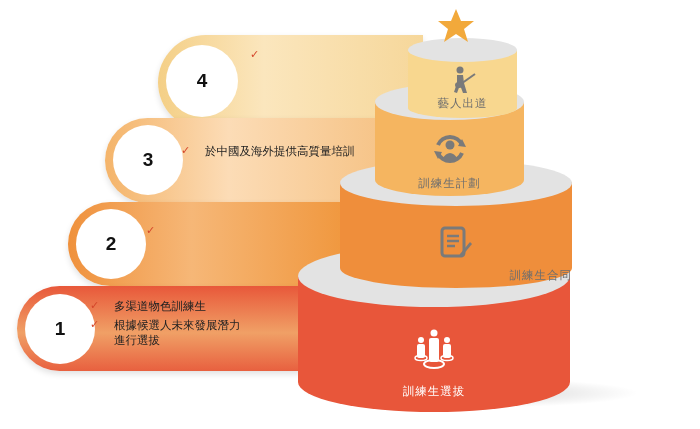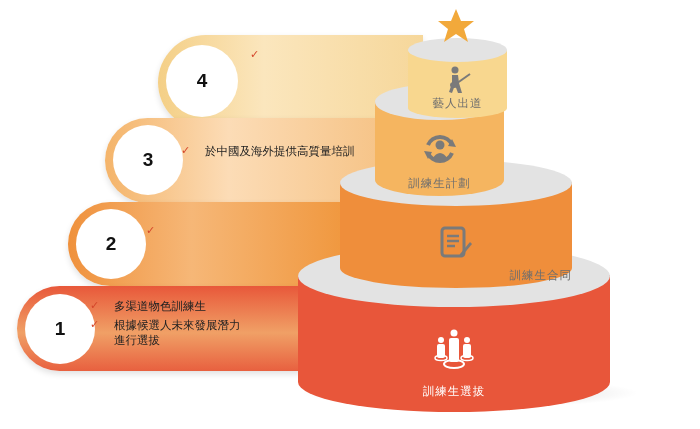--- a/index.html
+++ b/index.html
@@ -44,21 +44,21 @@
 </div>
 
 <div class="band" style="left:17px;top:286px;width:285px;height:85px;background:linear-gradient(180deg,#e8583a 0%,#f0a066 55%,#e8603f 100%);">
   <div class="num" style="left:8px;top:8px;width:70px;height:70px;">1</div>
   <div class="items" style="left:73px;top:13px;width:160px;">
     <div class="item"><span class="check">✓</span><span>多渠道物色訓練生</span></div>
     <div class="item"><span class="check">✓</span><span>根據候選人未來發展潛力進行選拔</span></div>
   </div>
 </div>
 
-<div class="tier" style="left:298px;top:245px;width:312px;height:167px;">
+<div class="tier" style="left:298px;top:245px;width:272px;height:167px;">
   <div class="bottom" style="top:107px;height:60px;background:#e8563a;"></div>
   <div class="body" style="top:30px;height:107px;background:#e8563a;"></div>
   <div class="top" style="top:0;height:62px;"></div>
   <div class="icon" style="top:83px;width:44px;height:44px;">
     <svg width="44" height="44" viewBox="0 0 44 44">
       <ellipse cx="22" cy="36" rx="10" ry="4" fill="none" stroke="#fff" stroke-width="2"></ellipse>
       <ellipse cx="9" cy="30" rx="6" ry="2.5" fill="none" stroke="#fff" stroke-width="1.5"></ellipse>
       <ellipse cx="35" cy="30" rx="6" ry="2.5" fill="none" stroke="#fff" stroke-width="1.5"></ellipse>
       <circle cx="22" cy="5" r="3.5" fill="#fff"></circle>
       <rect x="17" y="10" width="10" height="24" rx="2" fill="#fff"></rect>
@@ -80,38 +80,38 @@
       <rect x="3" y="2" width="22" height="28" rx="3" fill="none" stroke="#7a7a7a" stroke-width="3"></rect>
       <line x1="8" y1="10" x2="20" y2="10" stroke="#7a7a7a" stroke-width="2.5"></line>
       <line x1="8" y1="15" x2="20" y2="15" stroke="#7a7a7a" stroke-width="2.5"></line>
       <line x1="8" y1="20" x2="16" y2="20" stroke="#7a7a7a" stroke-width="2.5"></line>
       <path d="M21 28 L31 16 L33 18 L23 30 L20 31 Z" fill="#7a7a7a"></path>
     </svg>
   </div>
   <div class="label" style="top:108px;text-align:right;">訓練生合同</div>
 </div>
 
-<div class="tier" style="left:375px;top:84px;width:129px;height:112px;">
+<div class="tier" style="left:375px;top:84px;width:149px;height:112px;">
   <div class="bottom" style="top:80px;height:32px;background:#f5b560;"></div>
   <div class="body" style="top:18px;height:78px;background:#f5b560;"></div>
   <div class="top" style="top:0;height:36px;"></div>
   <div class="icon" style="top:47px;width:36px;height:36px;">
     <svg width="36" height="36" viewBox="0 0 36 36">
       <path d="M6 14 A13 13 0 0 1 30 14" fill="none" stroke="#7a7a7a" stroke-width="4"></path>
       <path d="M30 22 A13 13 0 0 1 6 22" fill="none" stroke="#7a7a7a" stroke-width="4"></path>
       <polygon points="30,8 34,16 26,15" fill="#7a7a7a"></polygon>
       <polygon points="6,28 2,20 10,21" fill="#7a7a7a"></polygon>
       <circle cx="18" cy="14" r="4.5" fill="#7a7a7a"></circle>
       <path d="M10 28 Q18 16 26 28 Z" fill="#7a7a7a"></path>
     </svg>
   </div>
   <div class="label" style="top:92px;">訓練生計劃</div>
 </div>
 
-<div class="tier" style="left:408px;top:38px;width:99px;height:80px;">
+<div class="tier" style="left:408px;top:38px;width:109px;height:80px;">
   <div class="bottom" style="top:60px;height:20px;background:#f8d78f;"></div>
   <div class="body" style="top:12px;height:58px;background:#f8d78f;"></div>
   <div class="top" style="top:0;height:24px;"></div>
   <div class="icon" style="top:28px;width:28px;height:28px;">
     <svg width="28" height="28" viewBox="0 0 28 28">
       <circle cx="11" cy="4" r="3.5" fill="#7a7a7a"></circle>
       <path d="M8 9 L14 9 L15 17 L18 27 L14 27 L11 19 L8 27 L5 26 L8 17 Z" fill="#7a7a7a"></path>
       <line x1="9" y1="20" x2="26" y2="8" stroke="#7a7a7a" stroke-width="2"></line>
       <ellipse cx="10" cy="19" rx="4" ry="3" fill="#7a7a7a"></ellipse>
     </svg>

